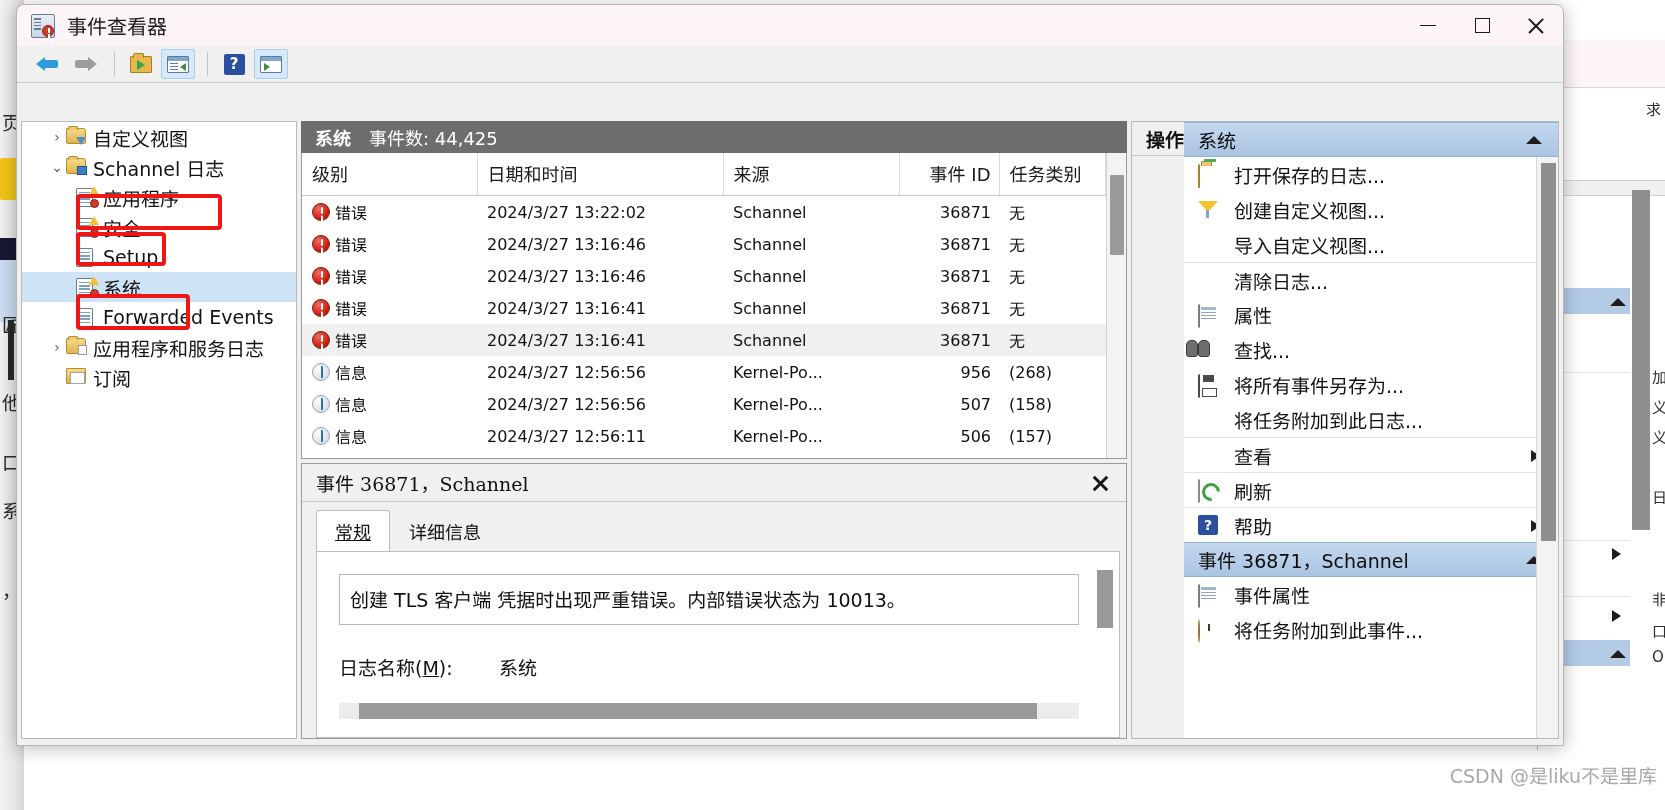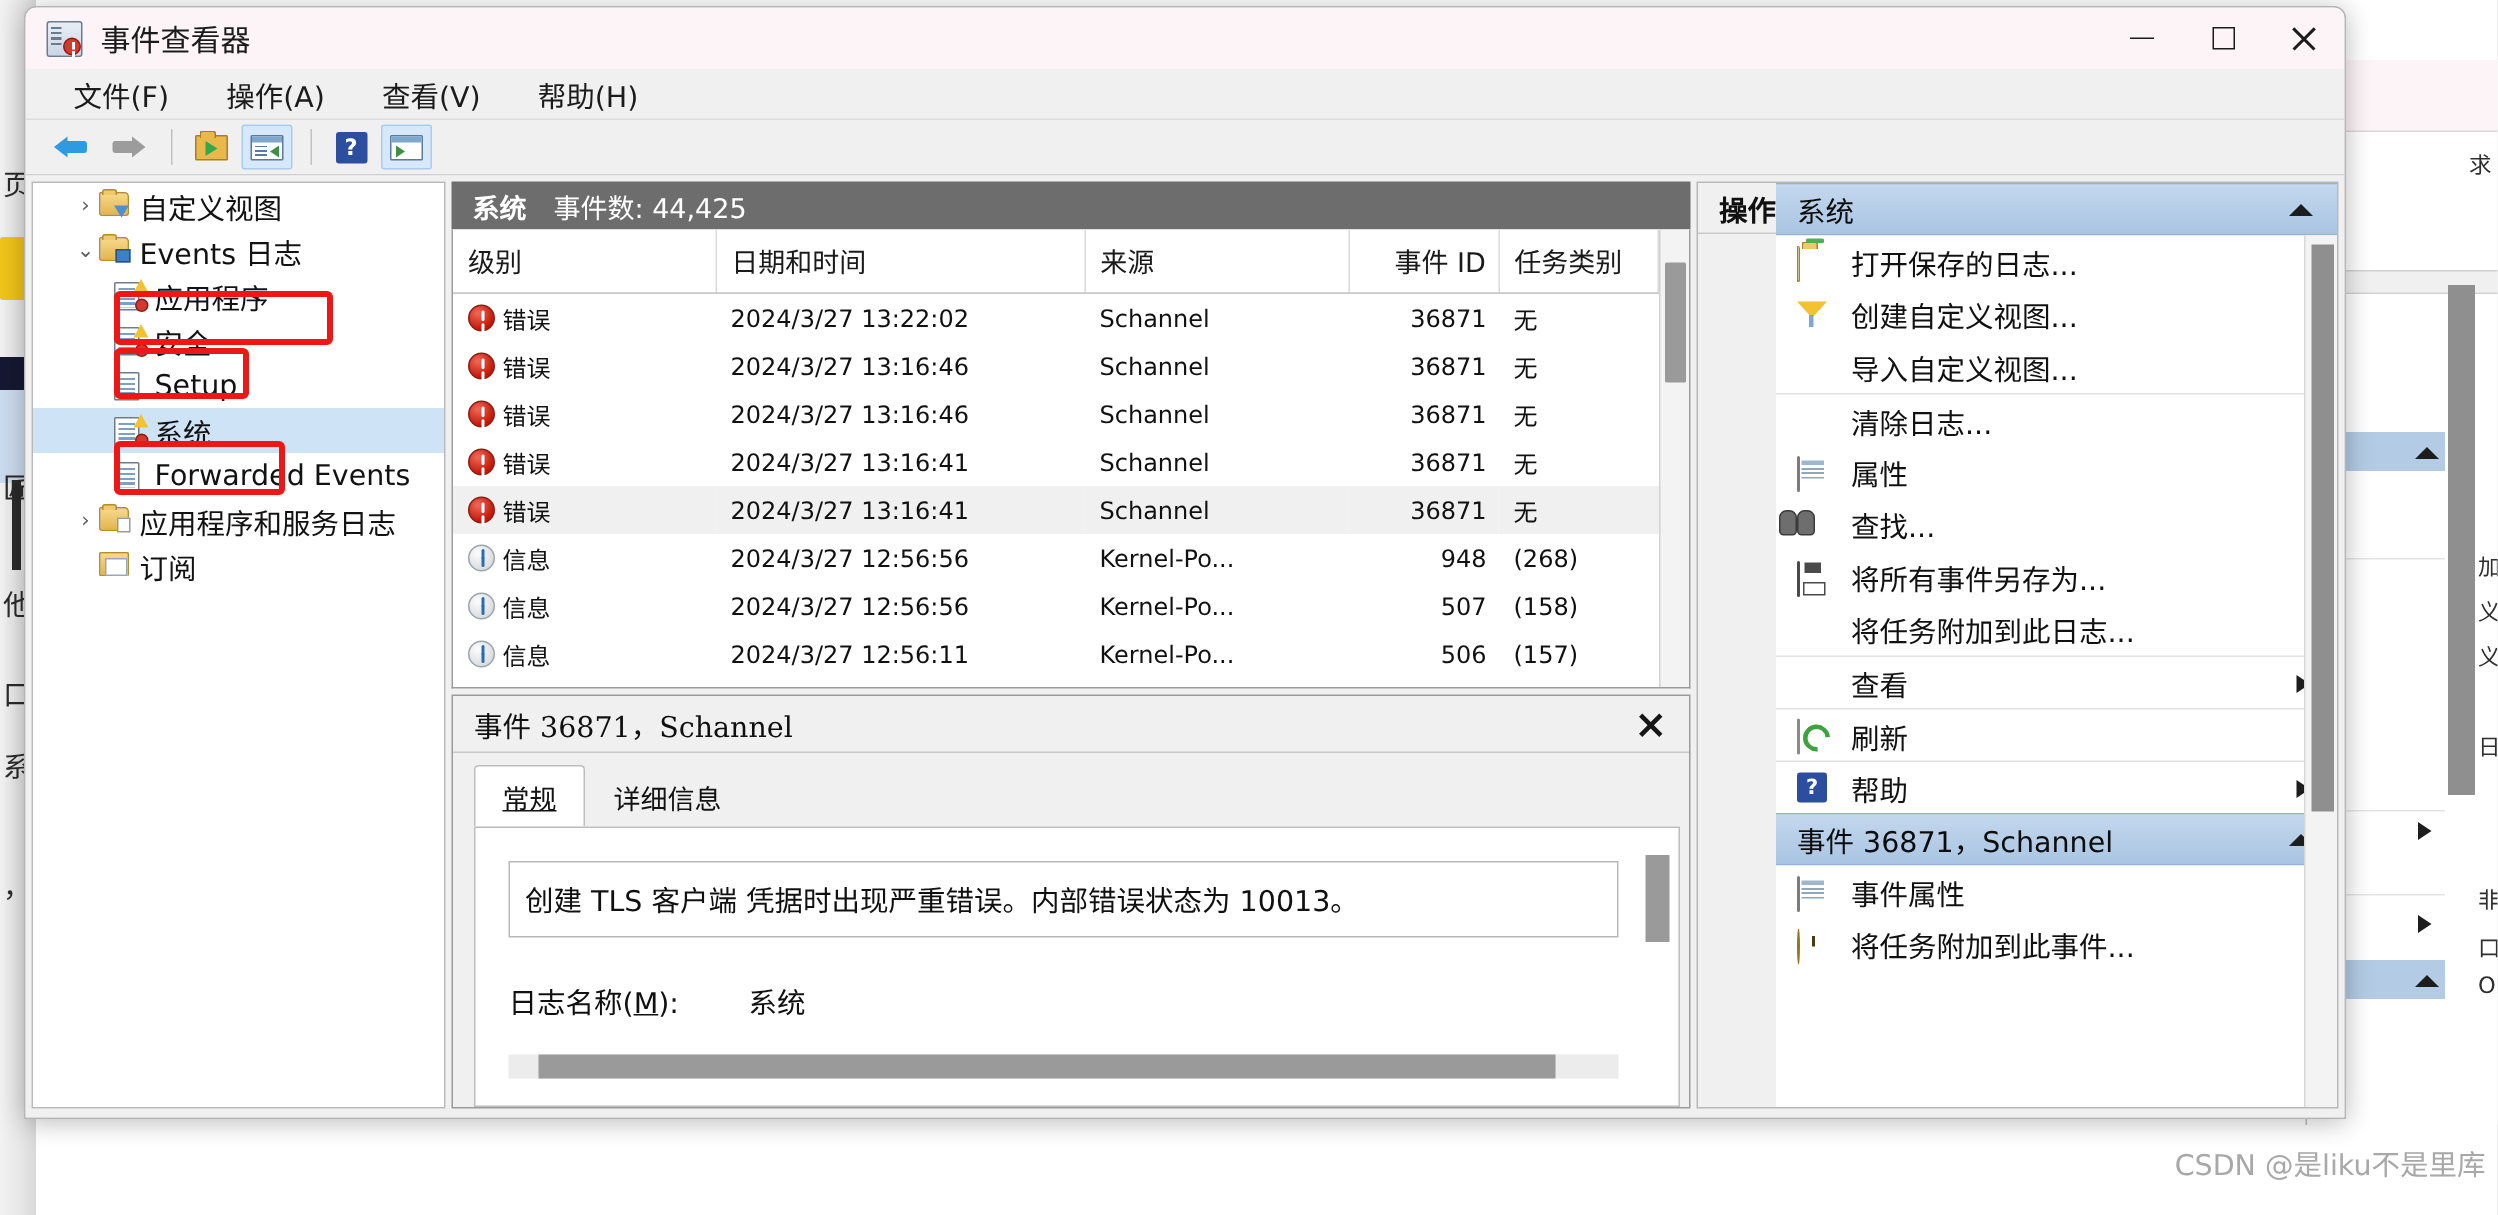--- a/index.html
+++ b/index.html
@@ -453,26 +453,20 @@
         </div>
       <div class="win-btn">
           <div class="wb-max"></div>
         </div>
       <div class="win-btn">
           <div class="wb-close"></div>
         </div>
     </div>
   </div>
 
-  <div id="menubar">
-    <div class="menu-item">文件(F)</div>
-    <div class="menu-item">操作(A)</div>
-    <div class="menu-item">查看(V)</div>
-    <div class="menu-item">帮助(H)</div>
-  </div>
 
   <div id="toolbar">
     <div class="tb-btn">
         <div class="arrow-l"></div>
       </div>
     <div class="tb-btn">
         <div class="arrow-r"></div>
       </div>
     <div class="tb-sep"></div>
     <div class="tb-btn">
@@ -509,21 +503,21 @@
         <span>自定义视图</span>
       </div>
 
       <div class="tree-row indent1">
         <div class="tw-chev">⌄</div>
         <div class="tw-ico">
             <div class="ic-folder">
               <div class="ov-win"></div>
             </div>
           </div>
-        <span>Events 日志</span>
+        <span>Schannel 日志</span>
       </div>
 
       <div class="tree-row indent2">
         <div class="tw-ico ic-logw">
             <div class="ic-log"></div>
             <div class="badge-warn"></div>
             <div class="badge-err"></div>
           </div>
         <span>应用程序</span>
       </div>
@@ -674,21 +668,21 @@
               </tr>
               <tr>
                 <td>
                     <div class="lvl-cell">
                       <span class="lvl-ico info"></span>
                       <span>信息</span>
                     </div>
                   </td>
                 <td>2024/3/27 12:56:56</td>
                 <td>Kernel-Po...</td>
-                <td class="num">948</td>
+                <td class="num">956</td>
                 <td>(268)</td>
               </tr>
               <tr>
                 <td>
                     <div class="lvl-cell">
                       <span class="lvl-ico info"></span>
                       <span>信息</span>
                     </div>
                   </td>
                 <td>2024/3/27 12:56:56</td>

